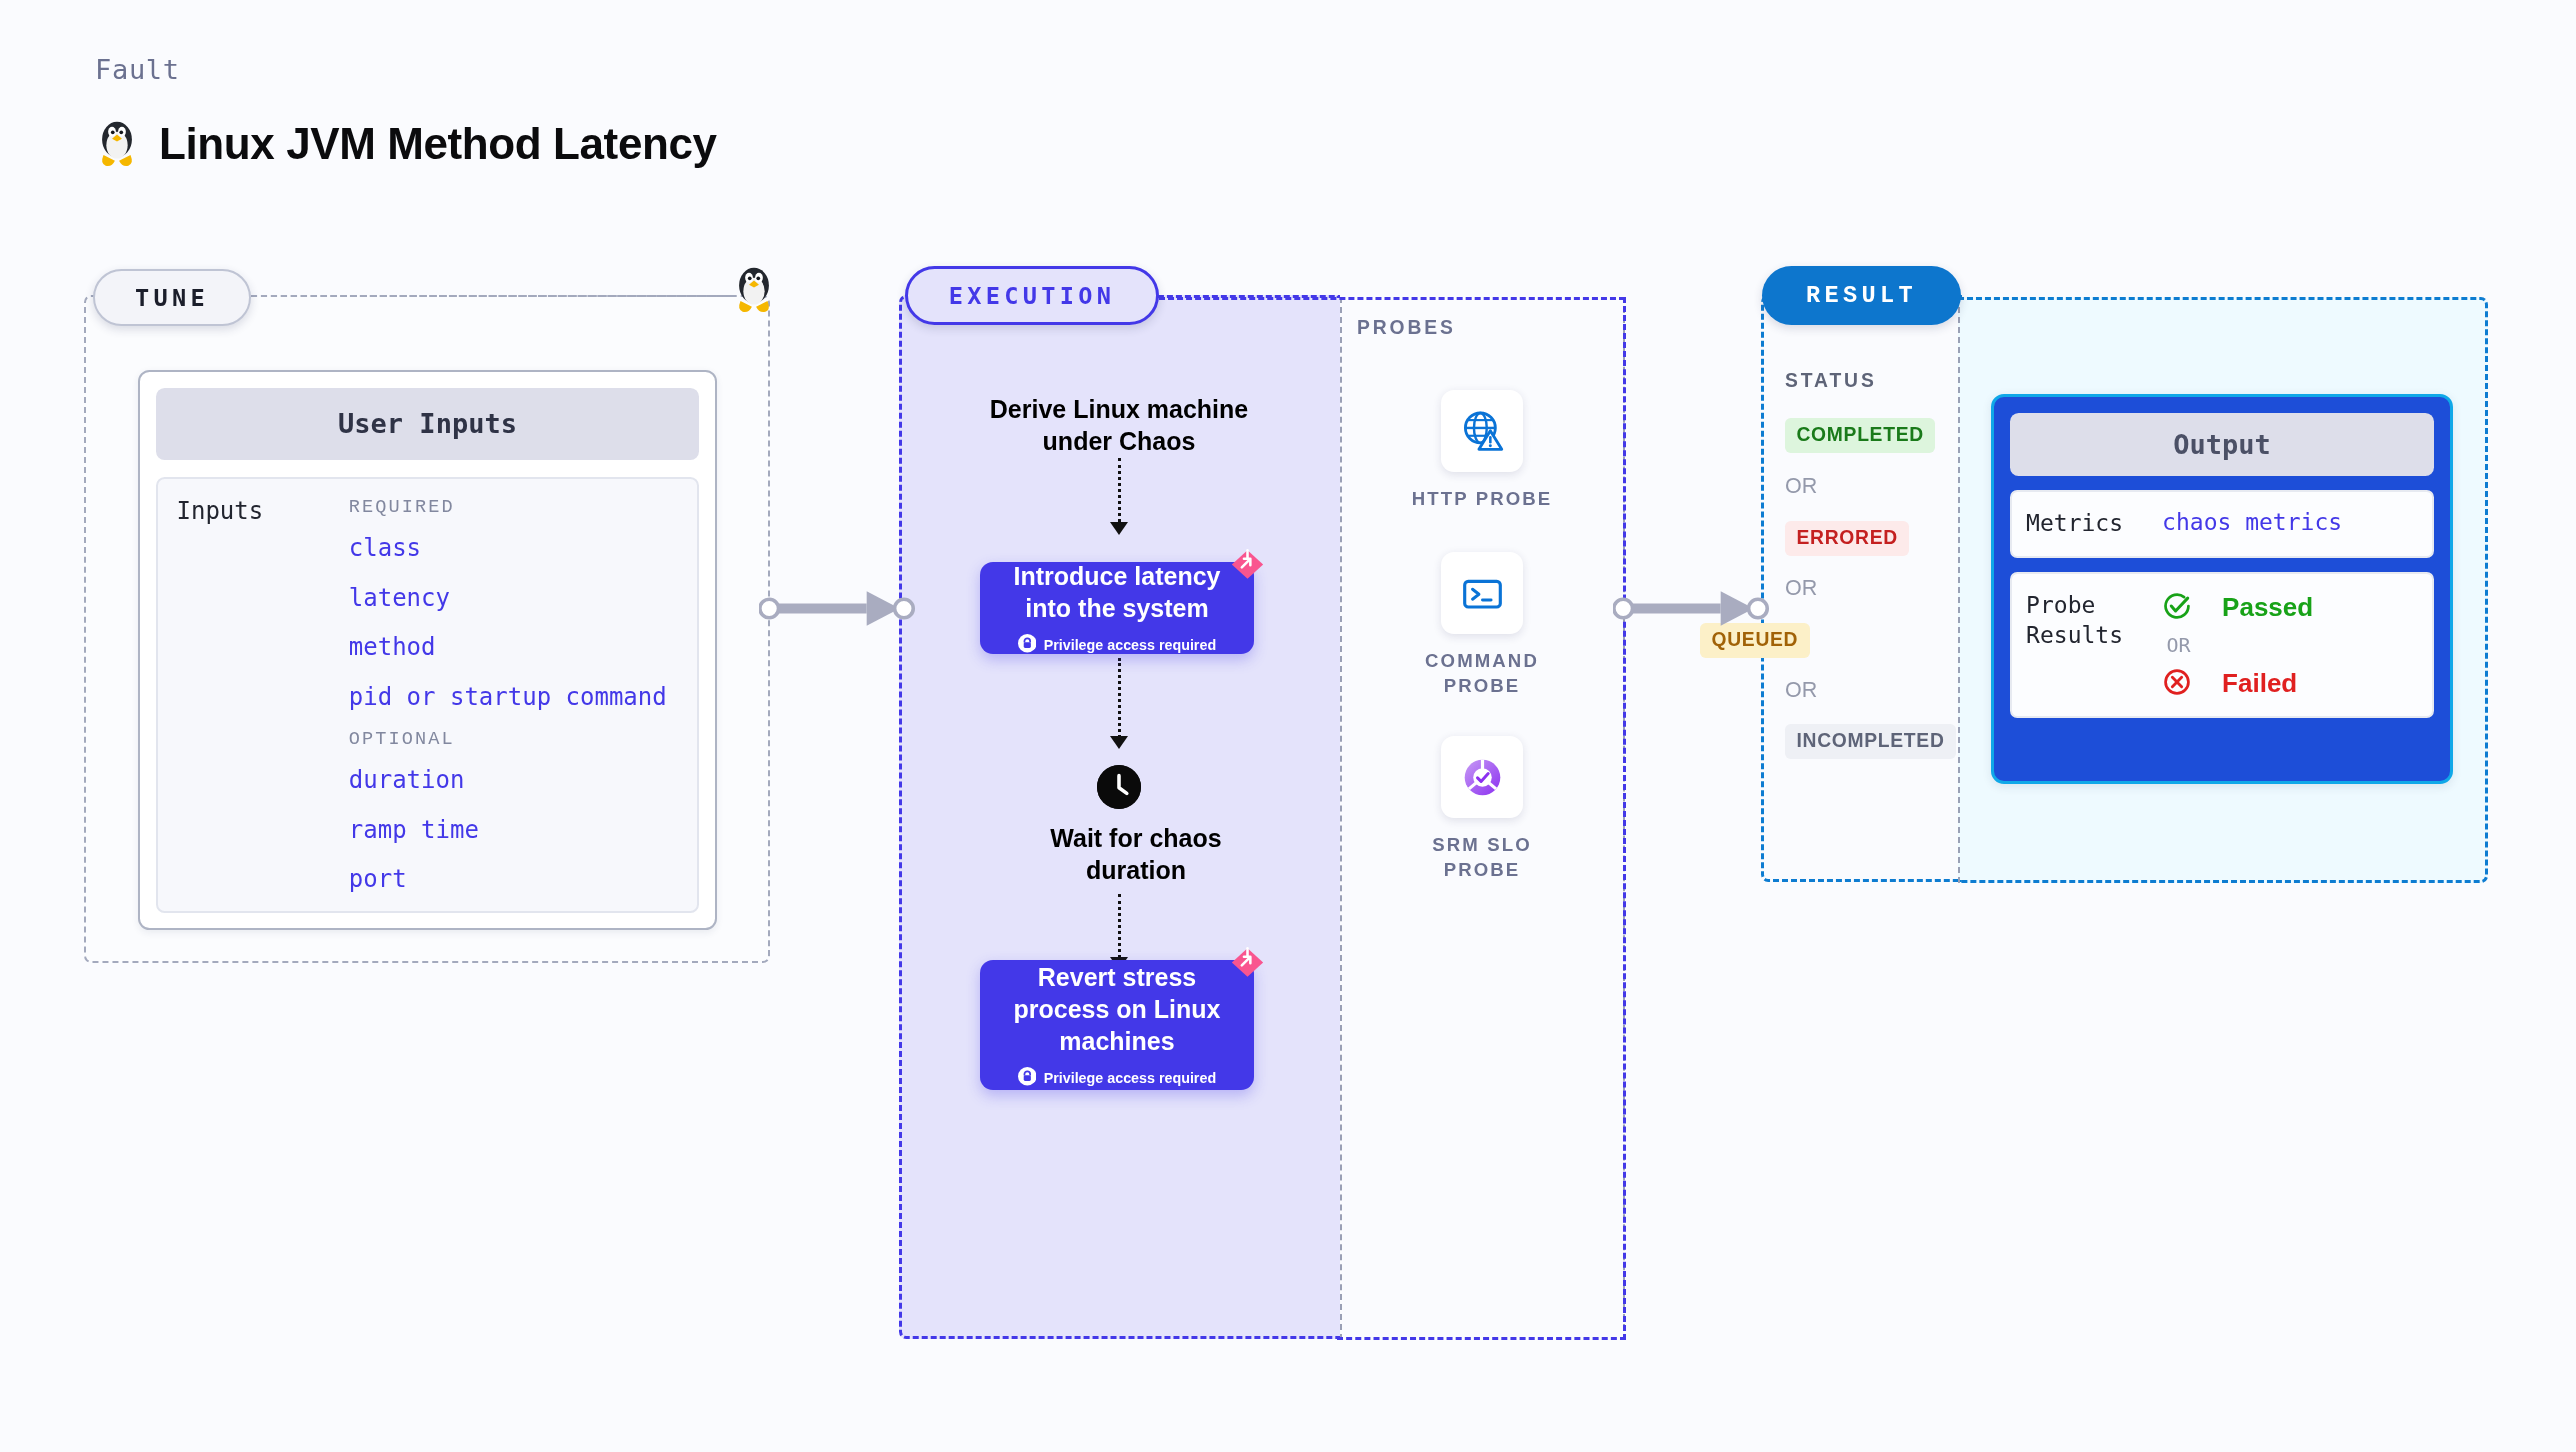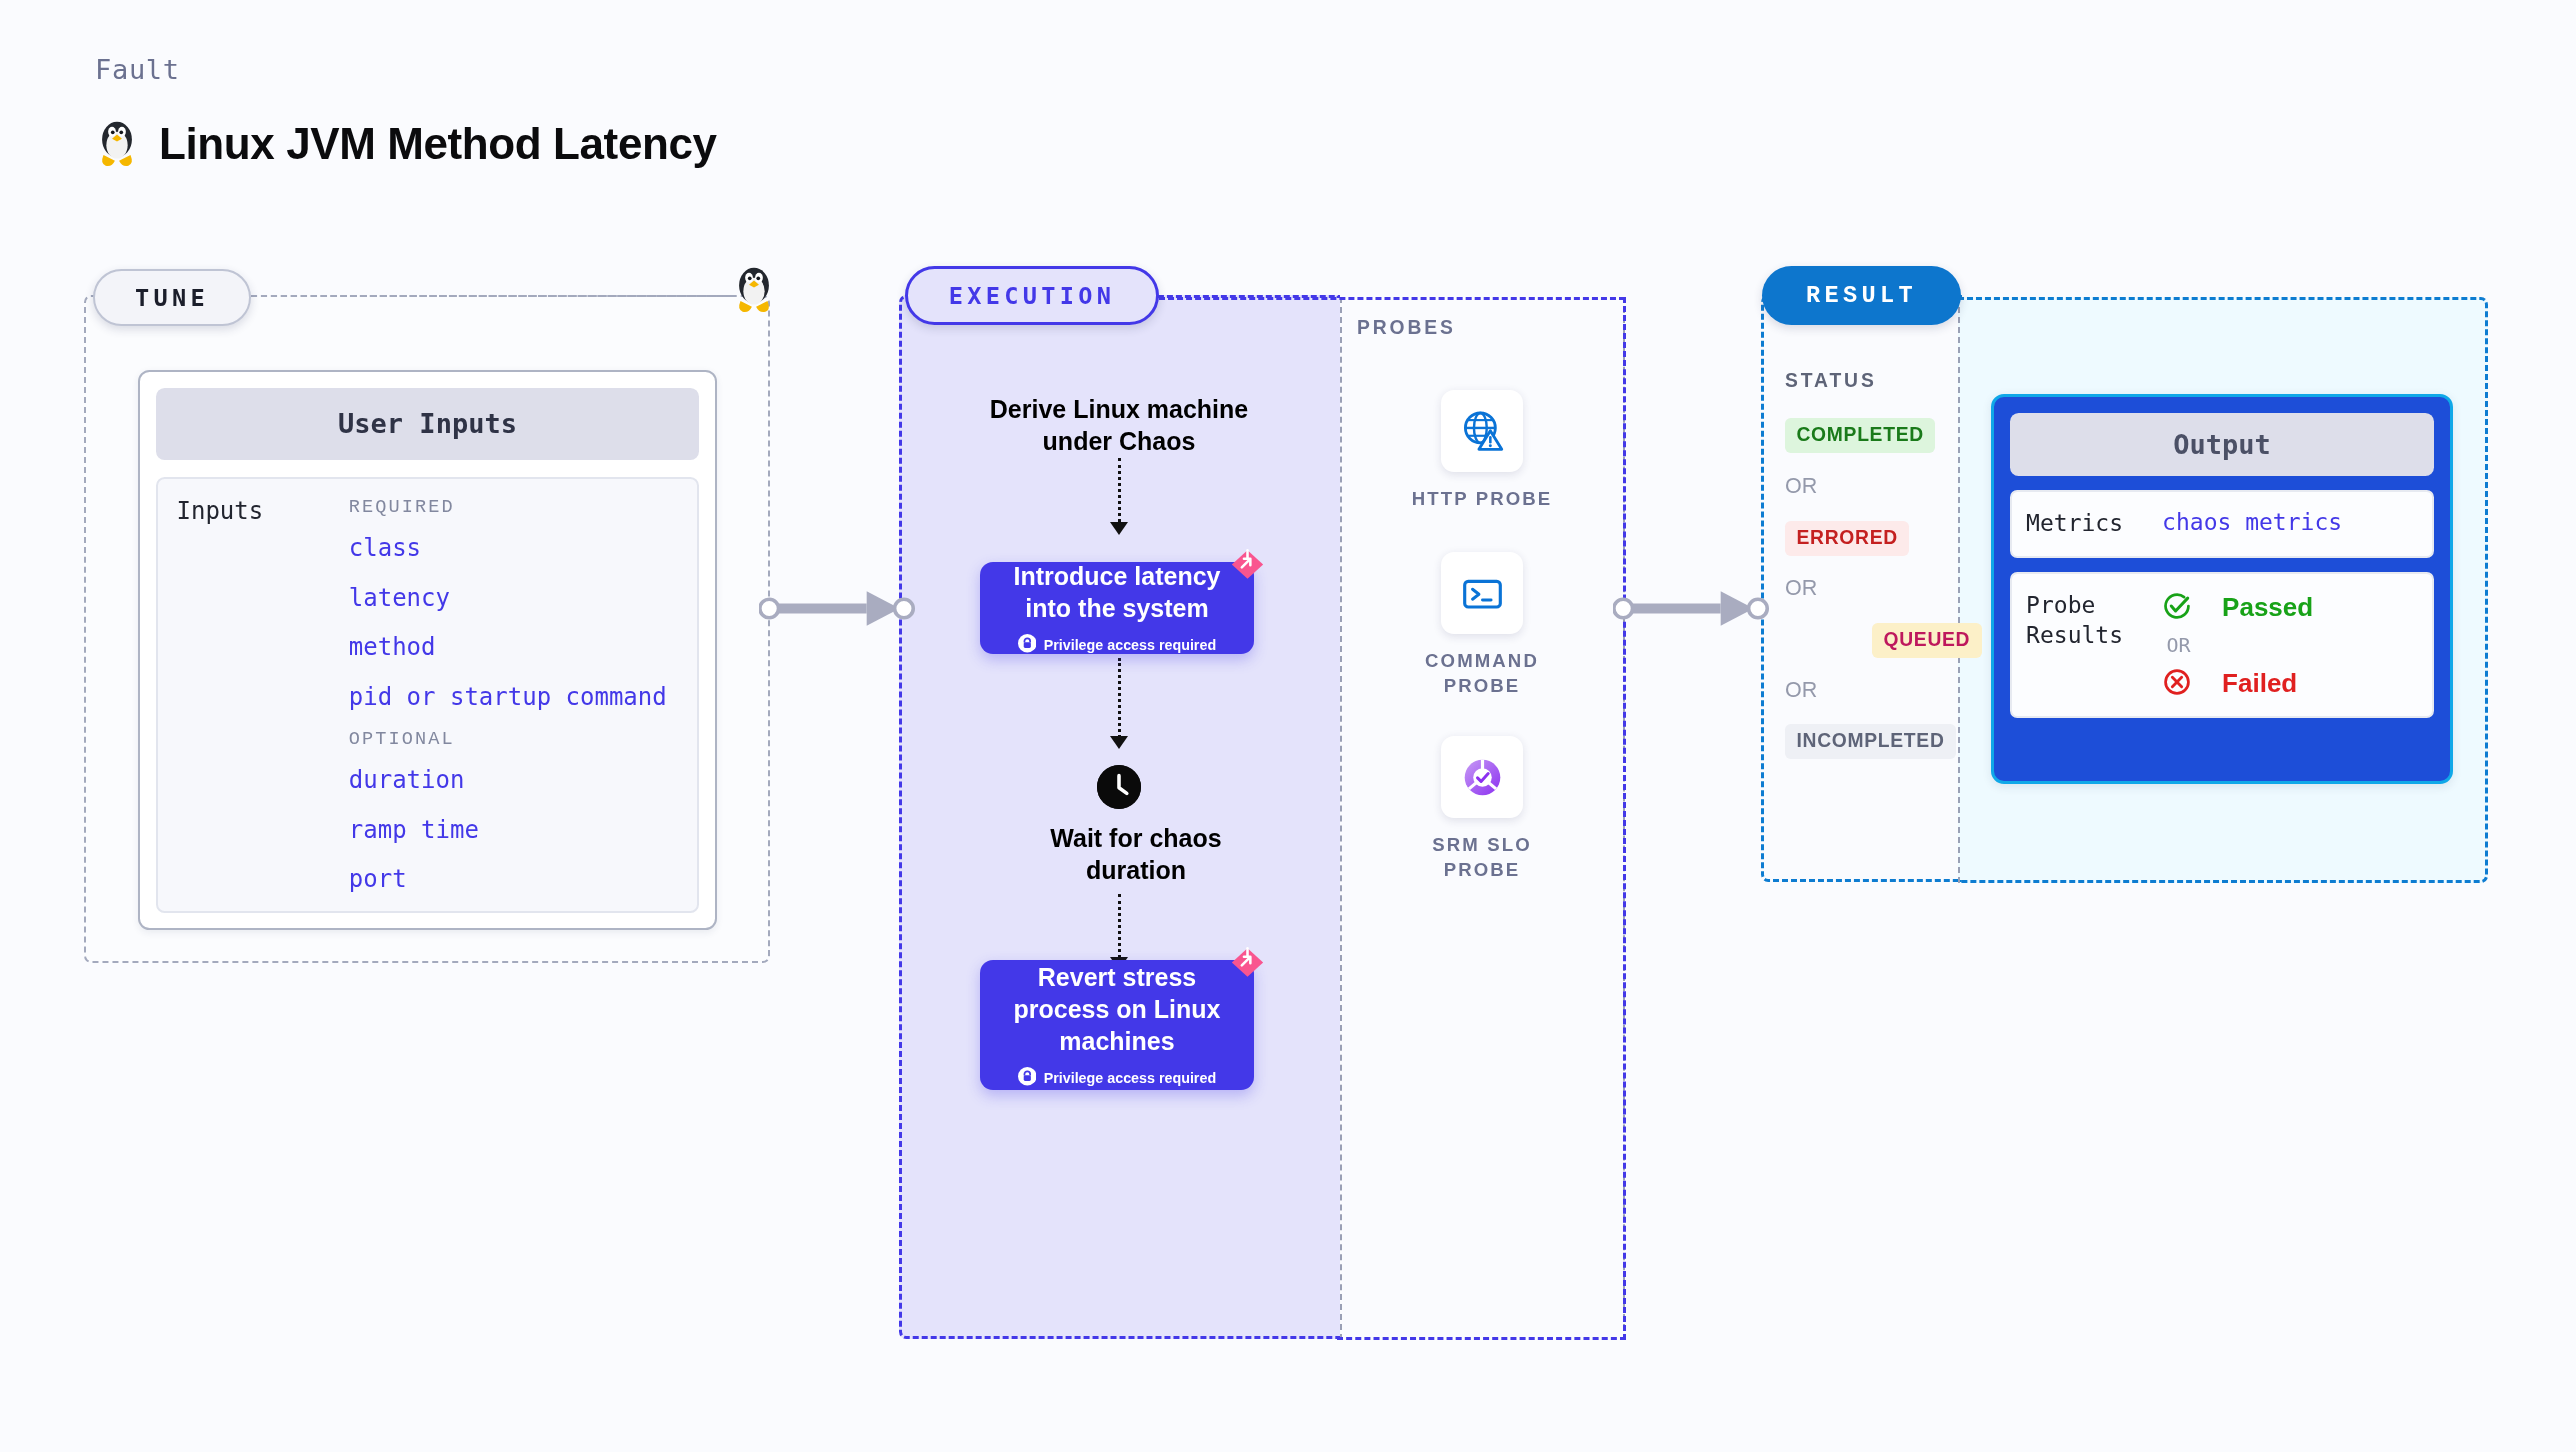--- a/index.html
+++ b/index.html
@@ -460,21 +460,21 @@
   <div id="result-outer"></div>
   <div class="result-inner-dash"></div>
   <div class="stage-badge" id="result-badge">RESULT</div>
 
   <div class="status-title">STATUS</div>
 
   <div class="status-badge" style="left:1785px; top:418px; background:#ddf5dd; color:#1a7a1a;">COMPLETED</div>
   <div class="status-or" style="left:1785px; top:474px;">OR</div>
   <div class="status-badge" style="left:1785px; top:521px; background:#fdeaea; color:#c42020;">ERRORED</div>
   <div class="status-or" style="left:1785px; top:576px;">OR</div>
-  <div class="status-badge" style="left:1872px; top:623px; background:#fcf0c8; color:#be185d;">QUEUED</div>
+  <div class="status-badge" style="left:1700px; top:623px; background:#fcf0c8; color:#a16207;">QUEUED</div>
   <div class="status-or" style="left:1785px; top:678px;">OR</div>
   <div class="status-badge" style="left:1785px; top:724px; background:#eef0f5; color:#5e6478;">INCOMPLETED</div>
 
   <div class="output-card">
     <div class="output-header">Output</div>
 
     <div class="out-row">
       <div class="out-key">Metrics</div>
       <div class="out-val-link">chaos metrics</div>
     </div>

